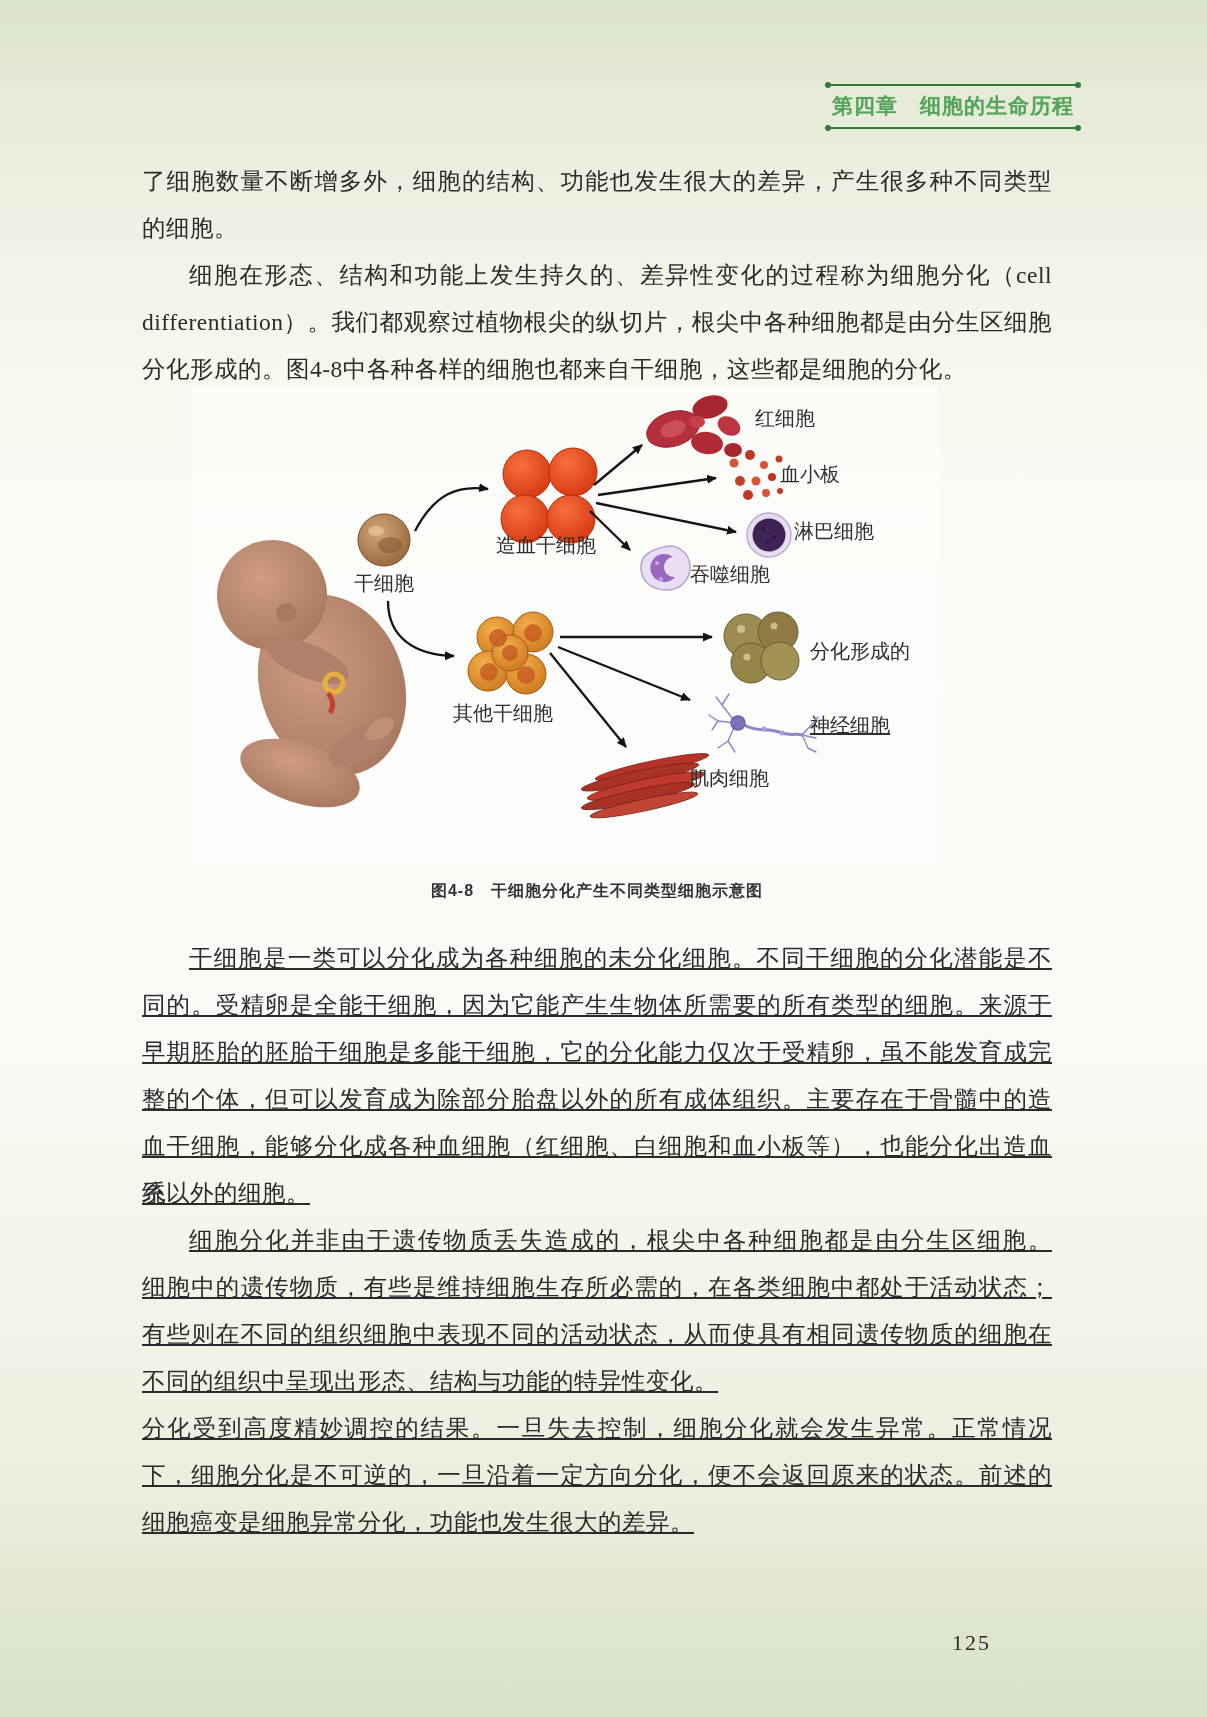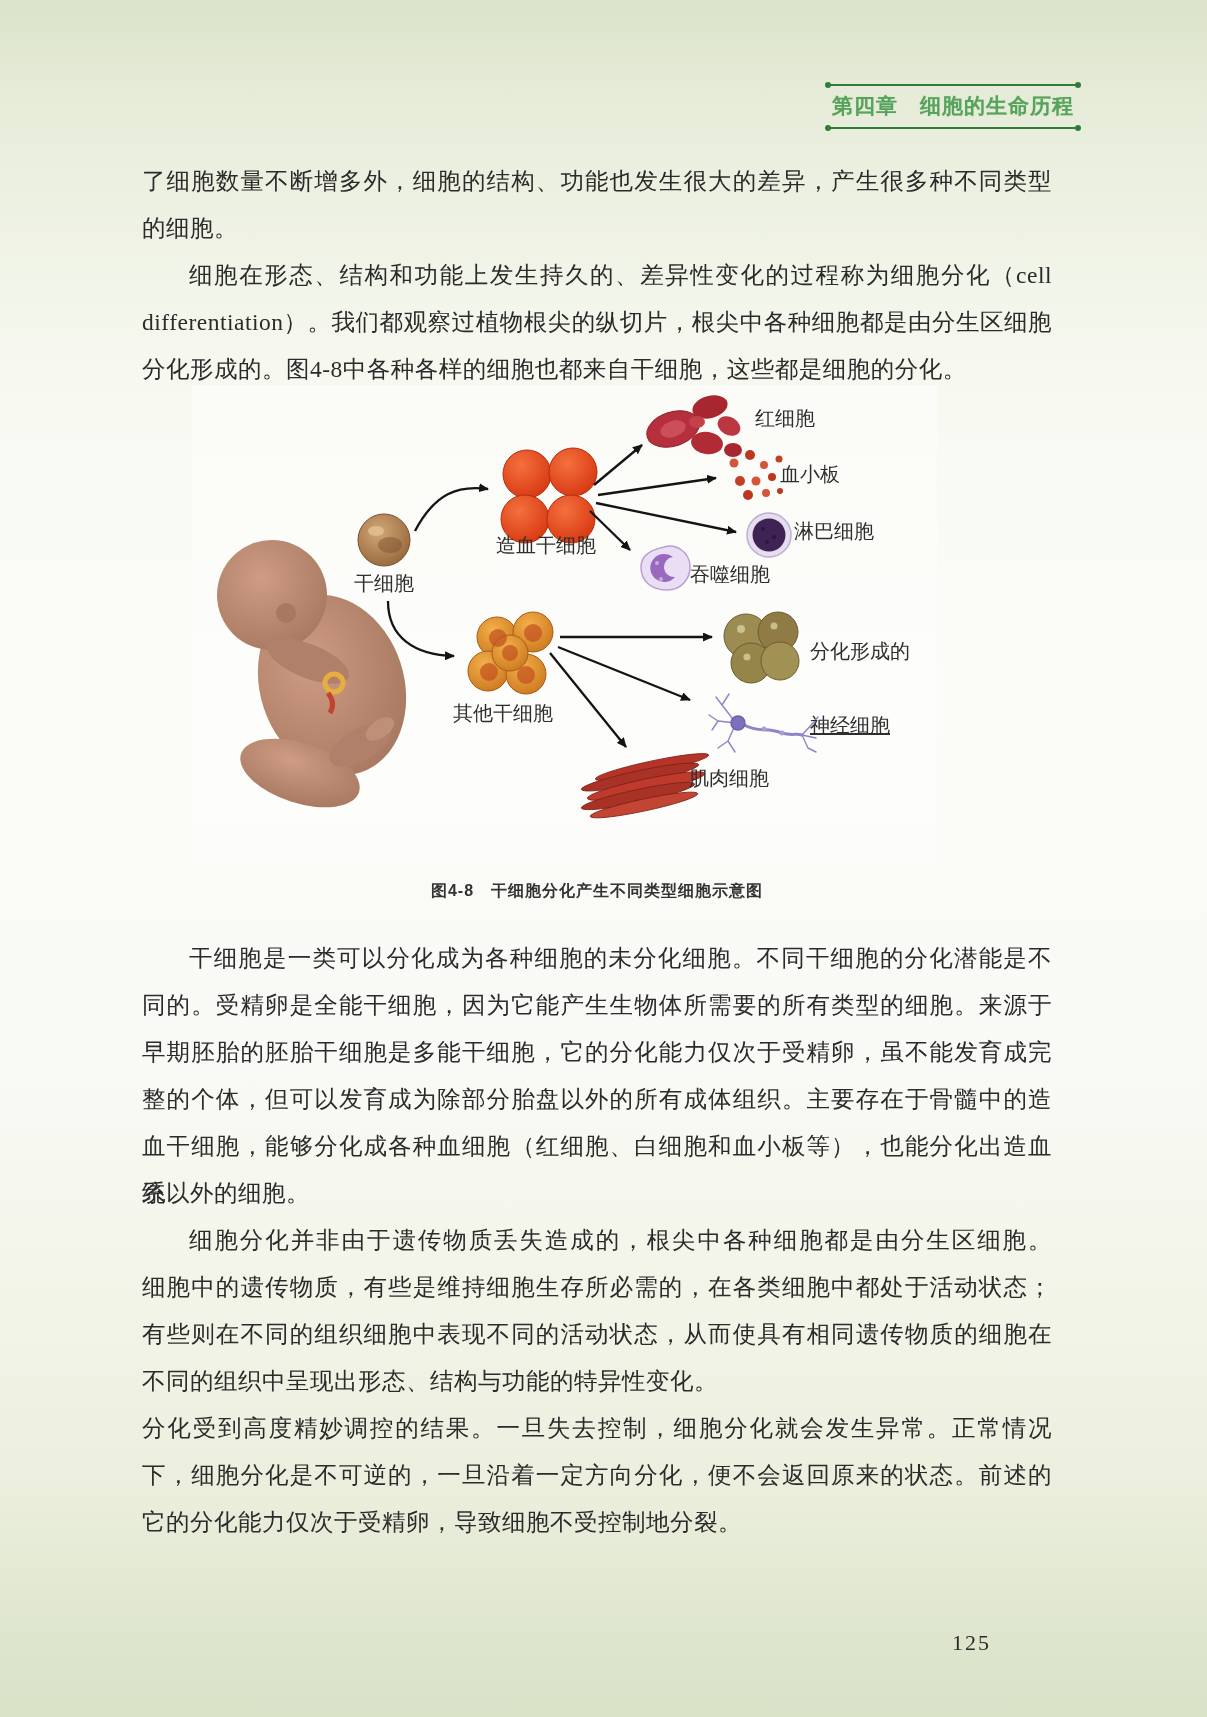--- a/index.html
+++ b/index.html
@@ -43,21 +43,21 @@
   .fig-label{
     position:absolute;font-family:"Liberation Sans","DejaVu Sans",sans-serif;
     font-size:20px;color:#2e2e2e;white-space:nowrap;
   }
   .fig-label.centered{text-align:center;}
   .fig-caption{
     margin-top:16px;text-align:center;
     font-family:"Liberation Sans","DejaVu Sans",sans-serif;
     font-size:16px;font-weight:600;color:#333;letter-spacing:1px;
   }
-  .after-caption{margin-top:33px;}
+  .after-caption{margin-top:33px;text-decoration:underline;}
   .page-number{
     position:absolute;left:952px;top:1630px;
     font-size:22px;color:#2b2b2b;letter-spacing:2px;
   }
 </style>
 </head>
 <body>
 
 <div class="page">
 
@@ -239,18 +239,18 @@
         <div class="tline fill">早期胚胎的胚胎干细胞是多能干细胞，它的分化能力仅次于受精卵，虽不能发育成完</div>
         <div class="tline fill">整的个体，但可以发育成为除部分胎盘以外的所有成体组织。主要存在于骨髓中的造</div>
         <div class="tline fill">血干细胞，能够分化成各种血细胞（红细胞、白细胞和血小板等），也能分化出造血系</div>
         <div class="tline">统以外的细胞。</div>
         <div class="tline indent fill">细胞分化并非由于遗传物质丢失造成的，根尖中各种细胞都是由分生区细胞。</div>
         <div class="tline fill">细胞中的遗传物质，有些是维持细胞生存所必需的，在各类细胞中都处于活动状态；</div>
         <div class="tline fill">有些则在不同的组织细胞中表现不同的活动状态，从而使具有相同遗传物质的细胞在</div>
         <div class="tline">不同的组织中呈现出形态、结构与功能的特异性变化。</div>
         <div class="tline fill">分化受到高度精妙调控的结果。一旦失去控制，细胞分化就会发生异常。正常情况</div>
         <div class="tline fill">下，细胞分化是不可逆的，一旦沿着一定方向分化，便不会返回原来的状态。前述的</div>
-        <div class="tline">它的分化能力仅次于受精卵，导致细胞不受控制地分裂。</div>
+        <div class="tline">细胞癌变是细胞异常分化，功能也发生很大的差异。</div>
       </div>
   </div>
 
   <div class="page-number">125</div>
 </div>
 
 </body></html>

